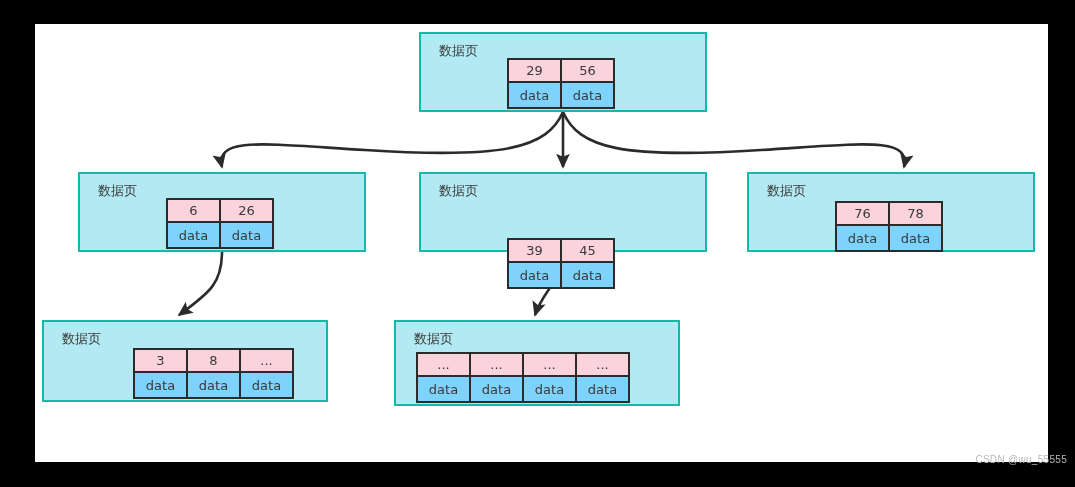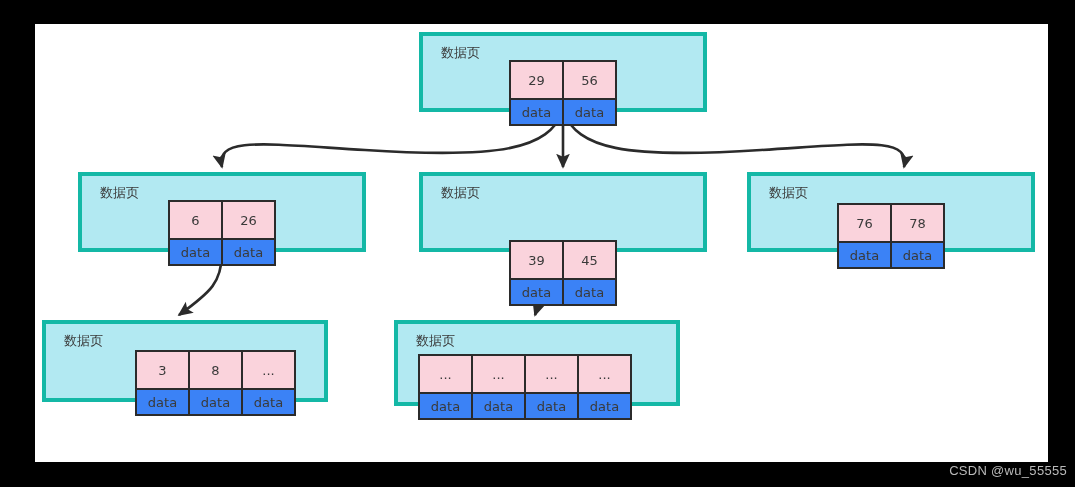--- a/index.html
+++ b/index.html
@@ -37,21 +37,21 @@
     left: 0;
     top: 0;
     width: 1013px;
     height: 438px;
     pointer-events: none;
     overflow: visible;
   }
   .node {
     position: absolute;
     background: #b2e9f2;
-    border: 4px solid #14b8a6;
+    border: 2px solid #14b8a6;
     box-sizing: border-box;
     display: flex;
     align-items: center;
   }
   .node-label {
     position: absolute;
     left: 18px;
     top: 9px;
     font-size: 13px;
     color: #3a3a3a;
@@ -68,41 +68,41 @@
     display: flex;
     flex-direction: column;
     width: 55px;
     margin-left: -2px;
   }
   .cell-col:first-child { margin-left: 0; }
   .cell-key,
   .cell-data {
     border: 2px solid #2b2b2b;
     box-sizing: border-box;
-    height: 40px;
+    height: 25px;
     display: flex;
     align-items: center;
     justify-content: center;
     font-size: 13px;
     color: #3a3a3a;
     font-family: "DejaVu Sans", "Liberation Sans", sans-serif;
   }
   .cell-key {
     background: #fad3dc;
   }
   .cell-data {
-    background: #3b82f6;
+    background: #7dd3fc;
     margin-top: -2px;
     height: 28px;
   }
   #watermark {
     position: absolute;
     right: 8px;
-    bottom: 9px;
-    font-size: 13px;
+    bottom: 22px;
+    font-size: 10px;
     color: #b9b9b9;
     font-family: "Liberation Sans", "DejaVu Sans", sans-serif;
     letter-spacing: 0.3px;
   }
 </style>
 </head>
 <body>
 
 <div id="screen">
   <div id="canvas">

